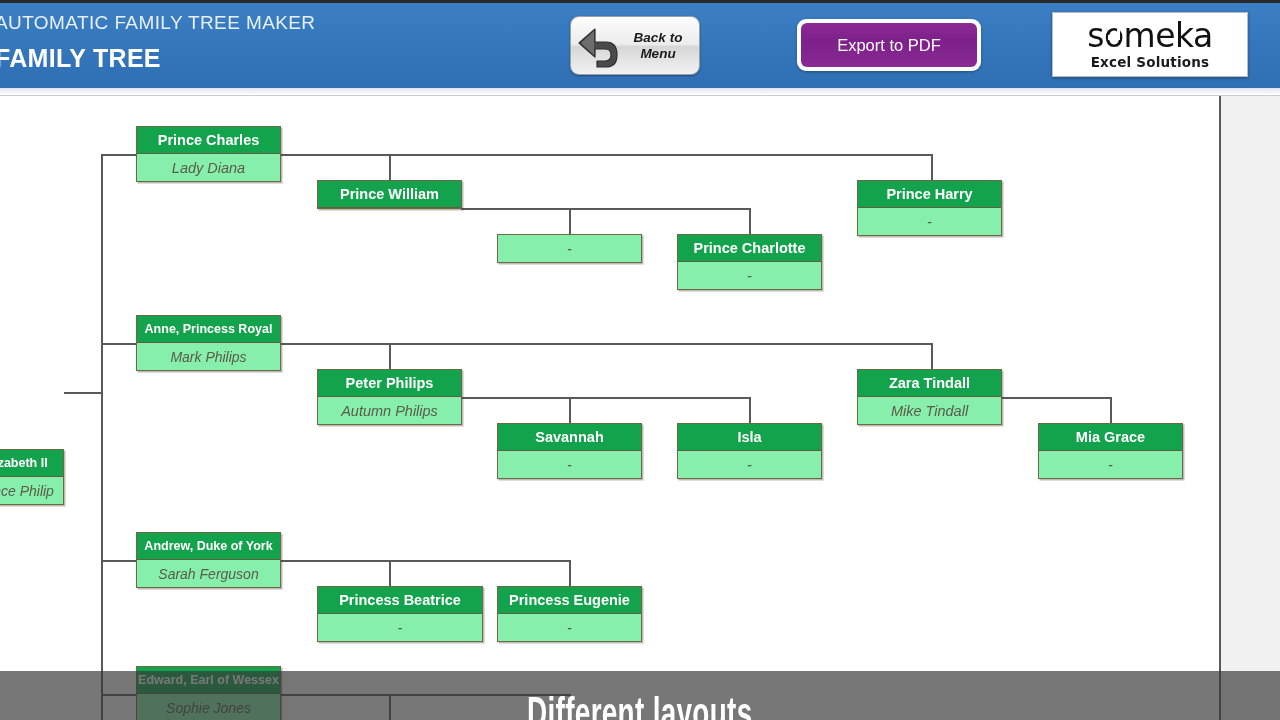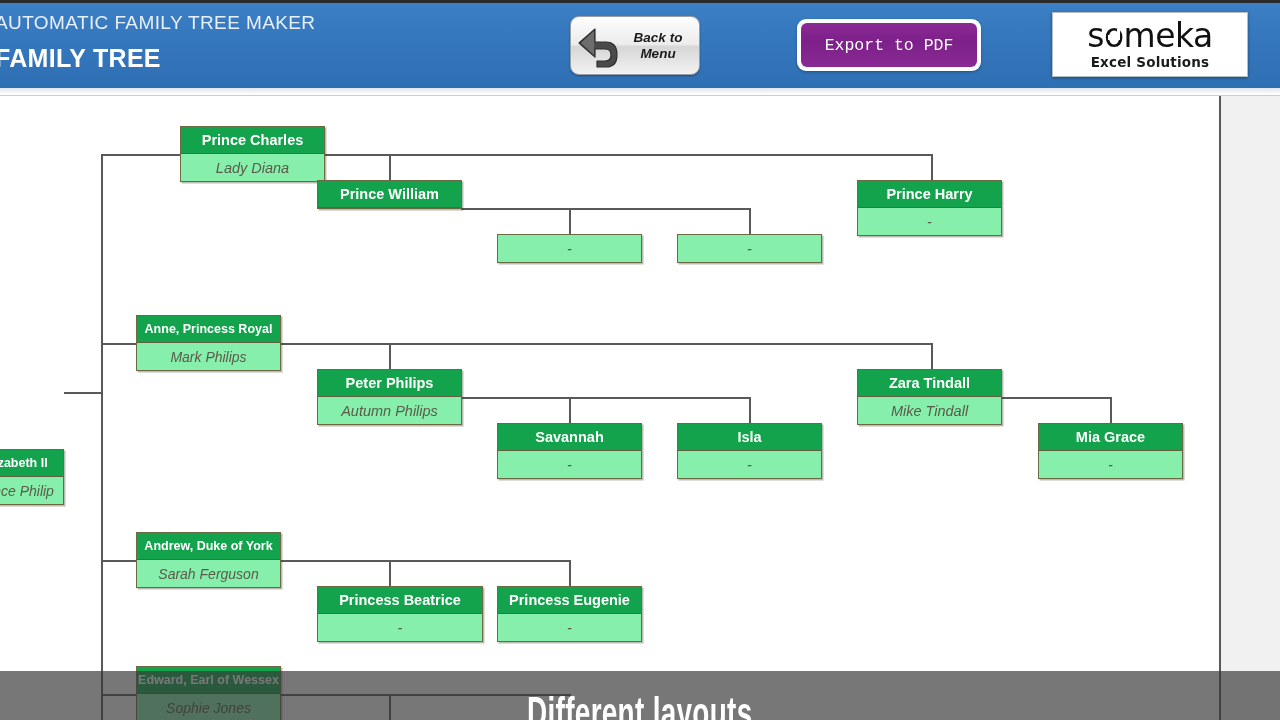--- a/index.html
+++ b/index.html
@@ -108,21 +108,21 @@
   .btn-export-inner {
     width: 100%; height: 100%;
     border-radius: 6px;
     background: linear-gradient(to bottom, #8d2b96 0%, #7d2089 40%, #8a2a94 100%);
     display: flex;
     align-items: center;
     justify-content: center;
     color: #ffffff;
     font-size: 16.5px;
     font-weight: 400;
-    font-family: Liberation Mono, monospace;
+    font-family: Liberation Sans, sans-serif;
   }
 
   
   .logo-box {
     position: absolute;
     left: 1052px; top: 12px;
     width: 196px; height: 65px;
     background: #ffffff;
     border: 1px solid #b4bcc4;
     box-shadow: 0 1px 3px rgba(0,0,0,0.35);
@@ -334,31 +334,32 @@
       <div class="ln h" style="left:101px; top:598px; width:470px;"></div>
       <div class="ln v" style="left:389px; top:598px; height:26px;"></div>
       <div class="ln v" style="left:569px; top:598px; height:26px;"></div>
     </div>
 
     <div id="nodes-layer">
         <div class="node small" style="left: -34px; top: 353px; width: 98px;">
           <div class="node-name">Elizabeth II</div>
           <div class="node-spouse">Prince Philip</div>
         </div>
-        <div class="node" style="left: 136px; top: 30px; width: 145px; margin-left: 44px;">
+        <div class="node" style="left: 136px; top: 30px; width: 145px;">
           <div class="node-name">Prince Charles</div>
           <div class="node-spouse">Lady Diana</div>
         </div>
         <div class="node" style="left: 317px; top: 84px; width: 145px;">
           <div class="node-name">Prince William</div>
         </div>
         <div class="node" style="left: 497px; top: 138px; width: 145px;">
           <div class="node-spouse">-</div>
         </div>
         <div class="node" style="left: 677px; top: 138px; width: 145px;">
+          <div class="node-name">Prince Charlotte</div>
           <div class="node-spouse">-</div>
         </div>
         <div class="node" style="left: 857px; top: 84px; width: 145px;">
           <div class="node-name">Prince Harry</div>
           <div class="node-spouse">-</div>
         </div>
         <div class="node small" style="left: 136px; top: 219px; width: 145px;">
           <div class="node-name">Anne, Princess Royal</div>
           <div class="node-spouse">Mark Philips</div>
         </div>

